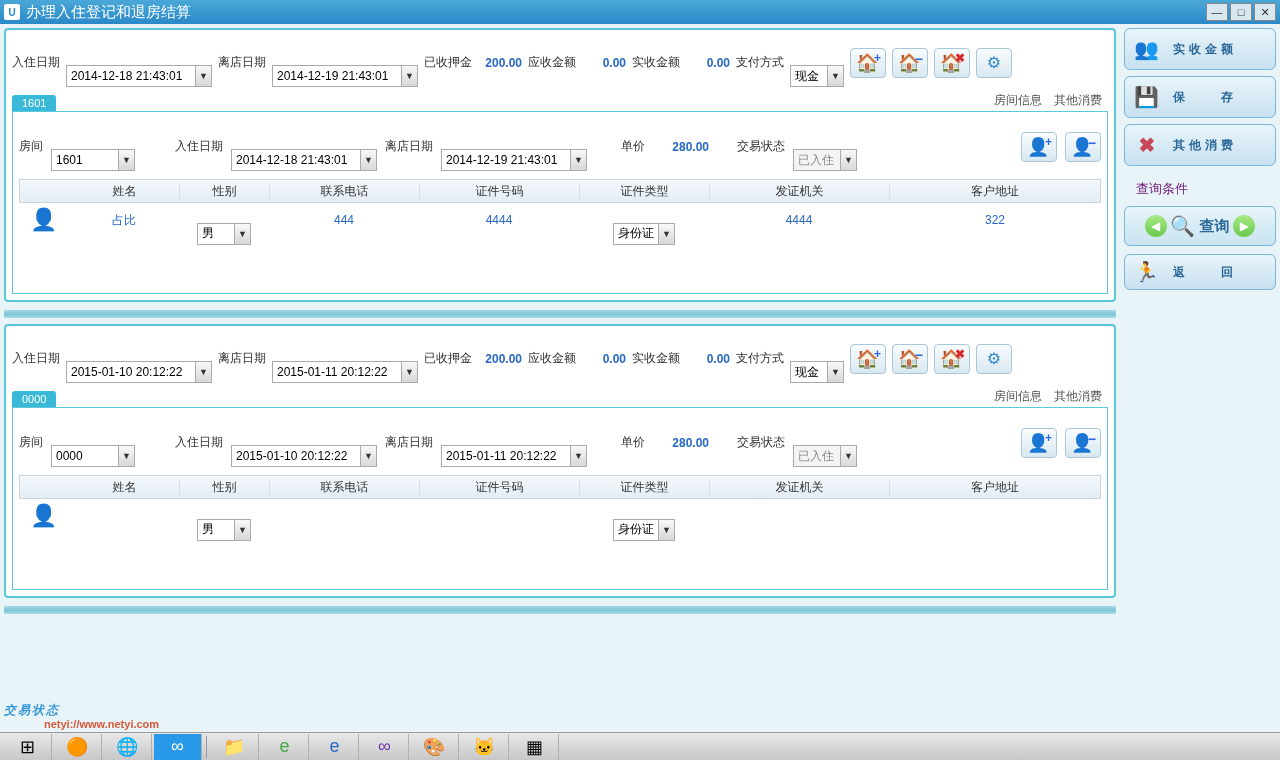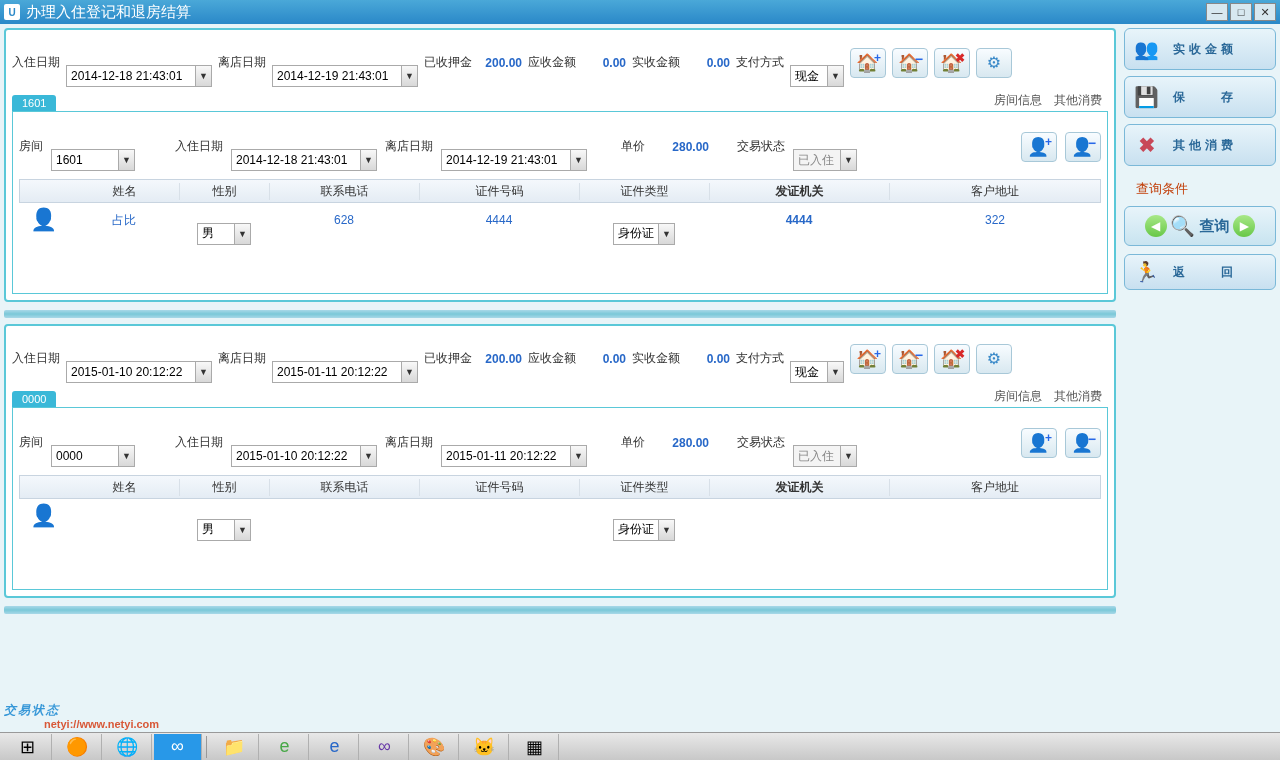--- a/index.html
+++ b/index.html
@@ -11,21 +11,21 @@
 .win-btns { display: flex; gap: 2px; }
 .win-btn { width: 22px; height: 18px; background: #d8e8f0; border: 1px solid #888; display: flex; align-items: center; justify-content: center; color: #333; font-size: 11px; cursor: pointer; }
 
 .main-layout { display: flex; height: 712px; }
 .content { flex: 1; padding: 4px; overflow: hidden; }
 .sidebar { width: 160px; padding: 4px; background: #e8f4f8; }
 
 .s-btn { width: 152px; height: 42px; margin-bottom: 6px; background: linear-gradient(#e8f4fa, #c8e0f0); border: 1px solid #7ab8d8; border-radius: 6px; display: flex; align-items: center; padding: 0 10px; cursor: pointer; color: #2a6898; font-size: 15px; font-weight: bold; letter-spacing: 4px; }
 .s-btn .si { width: 28px; height: 28px; margin-right: 10px; display: flex; align-items: center; justify-content: center; font-size: 20px; }
 .s-btn.small { height: 36px; }
-.qc-label { color: #c2410c; font-size: 13px; padding: 8px 4px 8px 12px; }
+.qc-label { color: #701a75; font-size: 13px; padding: 8px 4px 8px 12px; }
 .q-btn { width: 152px; height: 40px; background: linear-gradient(#e8f4fa, #c8e4f0); border: 1px solid #7ab8d8; border-radius: 6px; display: flex; align-items: center; justify-content: center; gap: 4px; cursor: pointer; margin-bottom: 8px; }
 .nav-arrow { width: 22px; height: 22px; background: linear-gradient(#a8e888, #68c848); border-radius: 50%; display: flex; align-items: center; justify-content: center; color: #fff; font-size: 12px; }
 .mag { font-size: 20px; color: #4878a8; }
 .q-btn .lbl { font-size: 15px; color: #2a6898; font-weight: bold; }
 
 .record { border: 2px solid #5ac8d8; border-radius: 4px; background: #fff; margin-bottom: 8px; padding: 4px 6px 6px 6px; }
 .record-sep { height: 8px; background: linear-gradient(#a8d8e8, #7ac8d8, #a8d8e8); margin-bottom: 6px; border-radius: 2px; }
 
 .row1 { display: flex; align-items: center; gap: 6px; padding: 4px 0; }
 .lbl { color: #333; white-space: nowrap; }
@@ -53,21 +53,21 @@
 .grid-head > div { text-align: center; color: #333; border-right: 1px solid #d8e0e8; }
 .grid-head > div:last-child { border-right: none; }
 .grid-row { display: flex; align-items: center; height: 34px; padding: 4px 0; }
 .grid-row > div { text-align: center; color: #2868c8; }
 .col-icon { width: 50px; }
 .col-name { width: 110px; }
 .col-gender { width: 90px; }
 .col-phone { width: 150px; }
 .col-idnum { width: 160px; }
 .col-idtype { width: 130px; }
-.col-issuer { width: 180px; font-weight: bold; }
+.col-issuer { width: 180px; }
 .col-addr { flex: 1; }
 .grid-row .avatar { color: #5898c8; font-size: 22px; }
 
 .watermark { position: absolute; left: 4px; bottom: 30px; font-size: 32px; font-weight: bold; color: #3898d8; font-style: italic; letter-spacing: 2px; }
 .watermark .sub { font-size: 11px; color: #d85838; font-style: normal; letter-spacing: 0; display: block; margin-top: -4px; margin-left: 40px; }
 
 .taskbar { position: absolute; bottom: 0; left: 0; right: 0; height: 28px; background: linear-gradient(#e8e8e8, #c8c8c8); border-top: 1px solid #999; display: flex; align-items: center; padding: 0 4px; gap: 2px; }
 .tb-item { width: 48px; height: 26px; display: flex; align-items: center; justify-content: center; font-size: 18px; cursor: pointer; border-right: 1px solid #b0b0b0; }
 .tb-sep { width: 1px; height: 22px; background: #999; margin: 0 2px; }
 .ro { background: #f4f4f4; color: #888; }
@@ -180,21 +180,21 @@
           <div class="col-issuer">发证机关</div>
           <div class="col-addr">客户地址</div>
         </div>
         <div class="grid-row">
           <div class="col-icon"><span class="avatar">👤</span></div>
           <div class="col-name">占比</div>
           <div class="col-gender"><div class="combo" style="display:inline-flex">
                 <input style="width: 36px;" value="男">
                 <div class="dd">▼</div>
               </div></div>
-          <div class="col-phone">628</div>
+          <div class="col-phone">444</div>
           <div class="col-idnum">4444</div>
           <div class="col-idtype"><div class="combo" style="display:inline-flex">
                 <input style="width: 44px;" value="身份证">
                 <div class="dd">▼</div>
               </div></div>
           <div class="col-issuer">4444</div>
           <div class="col-addr">322</div>
         </div>
         <div style="height:50px"></div>
       </div>

